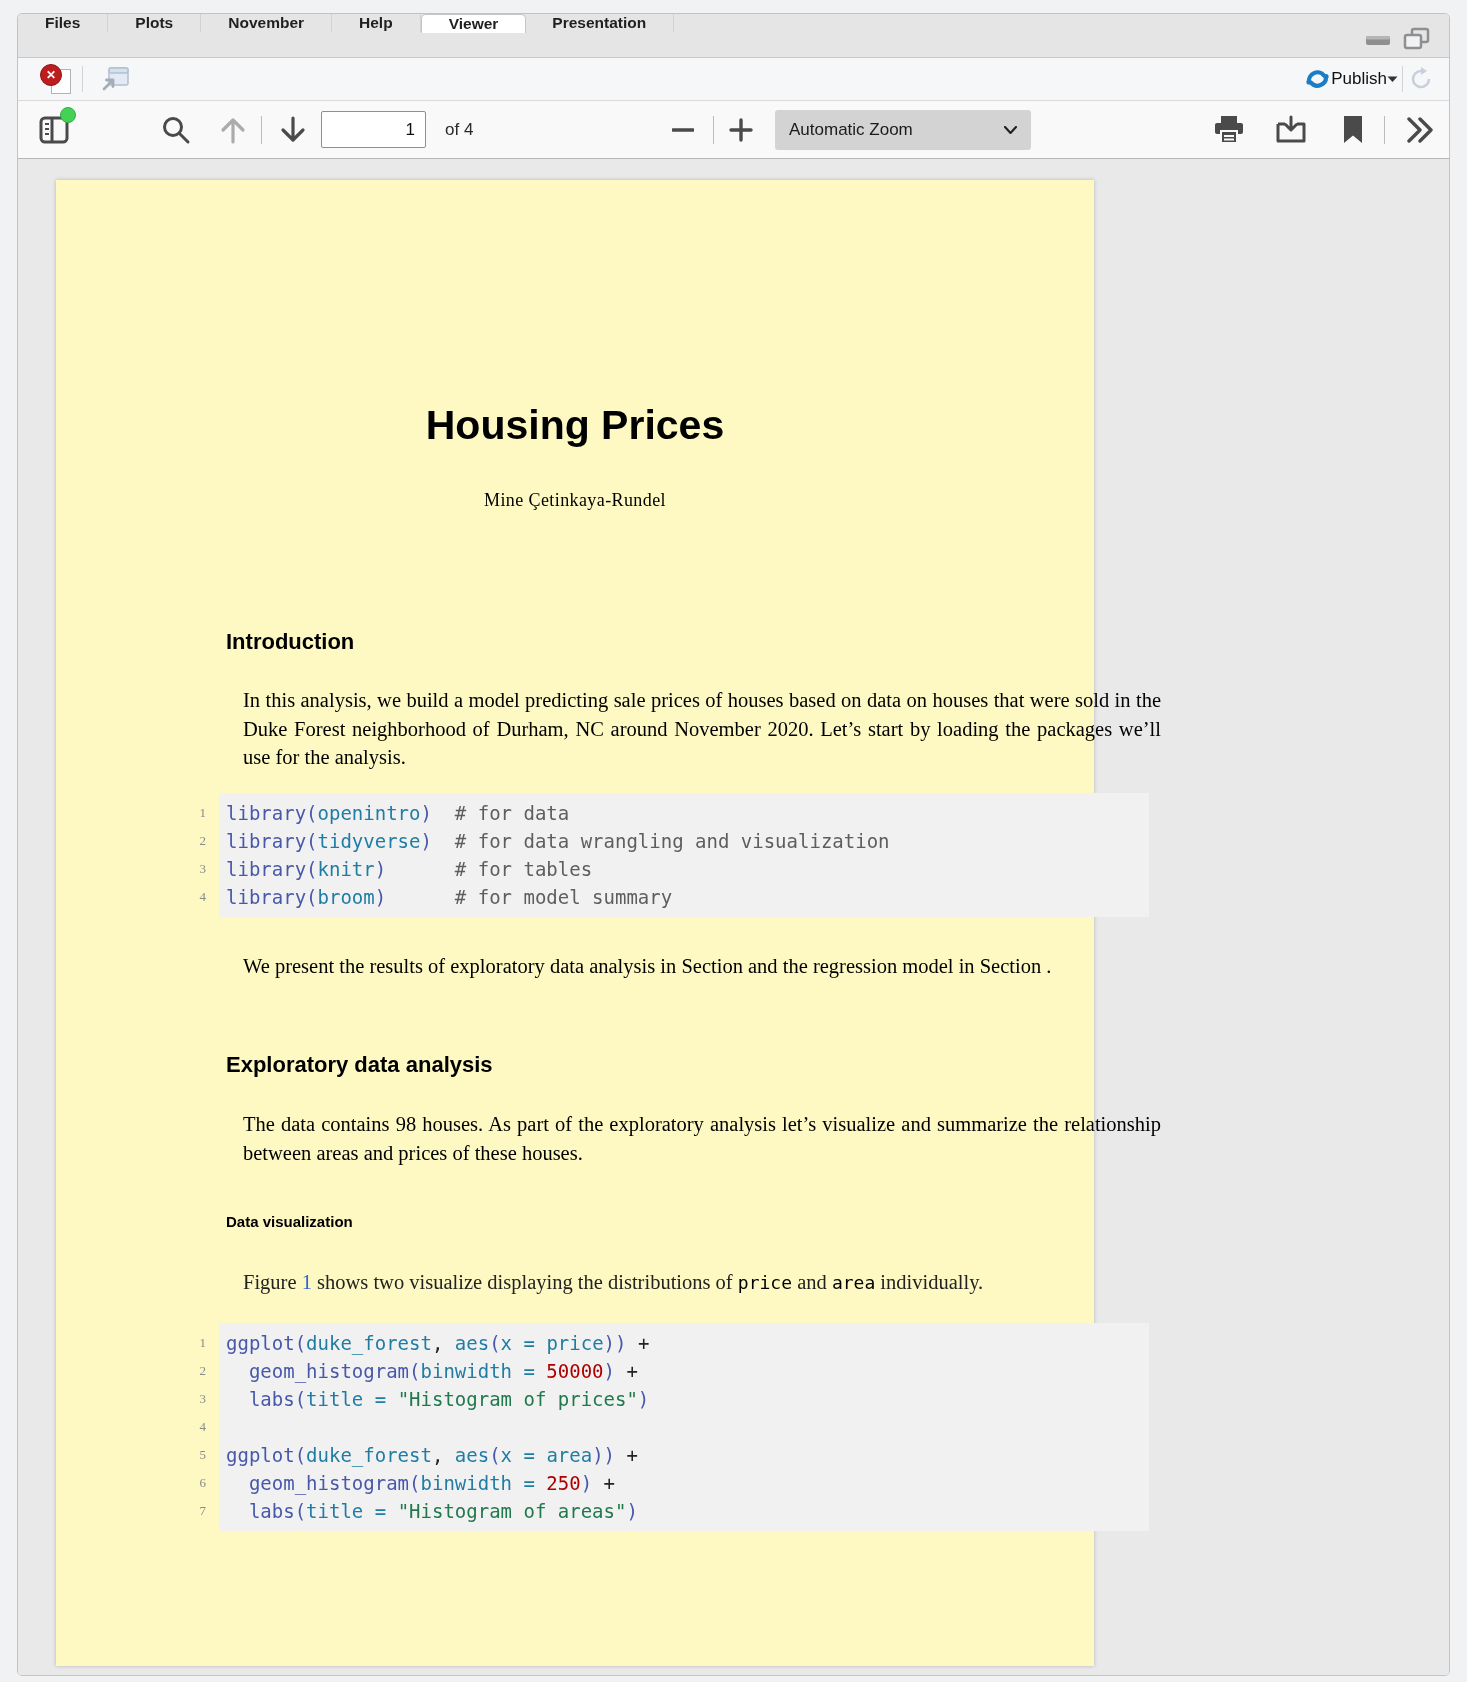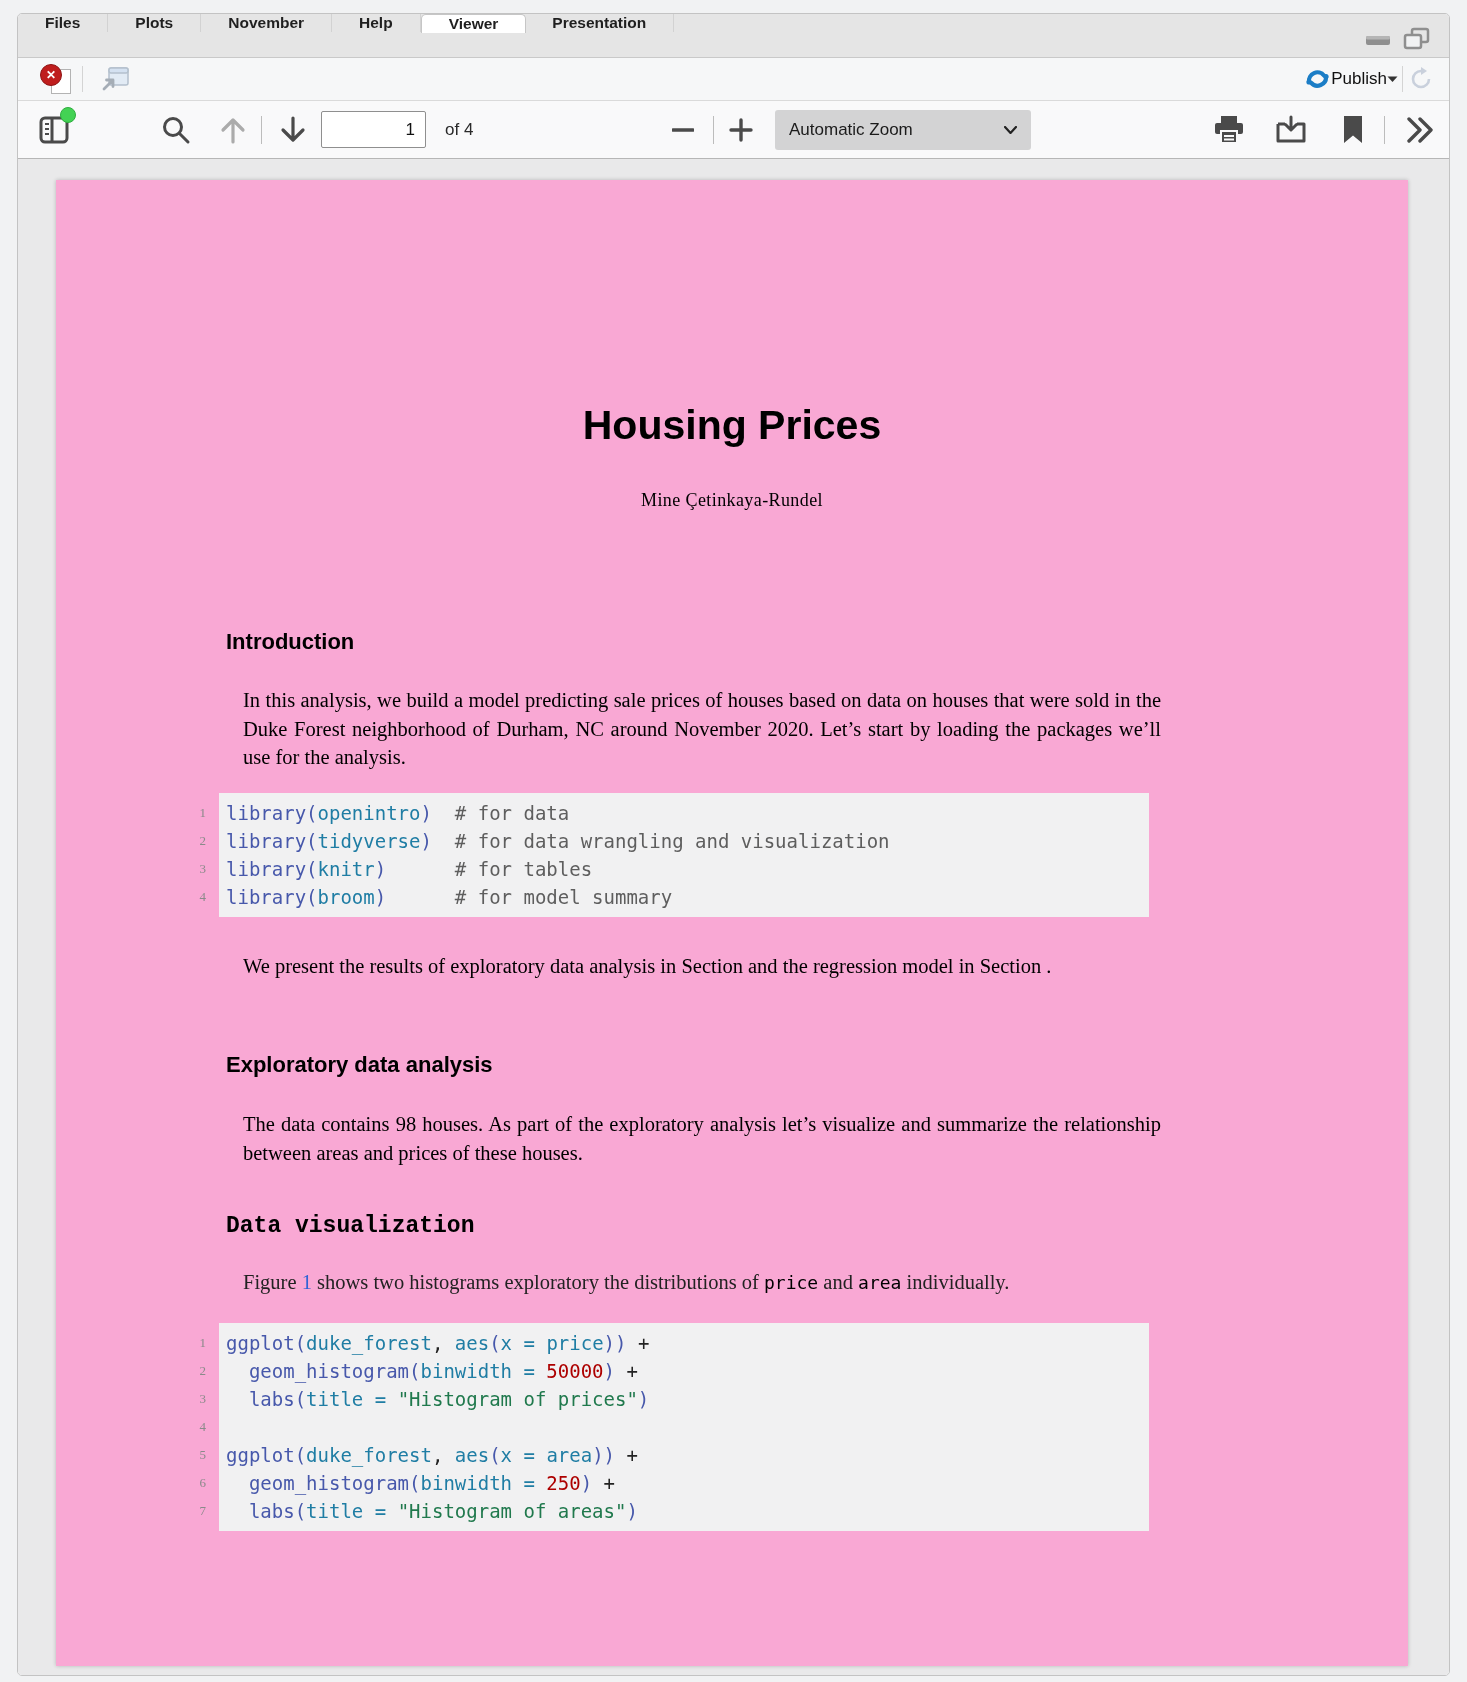--- a/index.html
+++ b/index.html
@@ -64,39 +64,39 @@
     border-radius:3px;display:flex;align-items:center;font-size:17px;color:#1b1b1b;
     padding:0 14px;box-sizing:border-box;cursor:default;
   }
   .zoom-dd .zlabel{flex:1;}
   .green-dot{position:absolute;left:42px;top:6px;width:14px;height:14px;border-radius:50%;background:#43d254;border:1px solid #2fae3f;z-index:3;}
   
   .viewer{
     position:relative;height:1520px;background:#e9e9ea;overflow:hidden;
   }
   .pdf-page{
-    position:absolute;left:38px;top:21px;width:1352px;height:1486px;background:#f9a8d4;
+    position:absolute;left:38px;top:21px;width:1038px;height:1486px;background:#fef9c3;
     box-shadow:0 0 4px rgba(0,0,0,.22);
   }
   
   .doc-title{
     position:absolute;left:0;top:222px;width:100%;text-align:center;
     font-family:"Liberation Sans",sans-serif;font-weight:700;font-size:41px;color:#000;
   }
   .doc-author{
     position:absolute;left:0;top:310px;width:100%;text-align:center;
     font-family:"Liberation Serif",serif;font-size:18px;color:#000;letter-spacing:.4px;
   }
   .h1{
     position:absolute;left:170px;font-family:"Liberation Sans",sans-serif;
     font-weight:700;font-size:22px;color:#000;
   }
   .h2{
-    position:absolute;left:170px;font-family:Liberation Mono, monospace;
-    font-weight:700;font-size:23px;color:#000;
+    position:absolute;left:170px;font-family:Liberation Sans, sans-serif;
+    font-weight:700;font-size:15px;color:#000;
   }
   .para{
     position:absolute;left:187px;width:918px;text-align:justify;
     font-family:"Liberation Serif",serif;font-size:20.5px;line-height:28.5px;color:#000;
   }
   .sg-link{color:#2f63d4;}
   .sg-code{font-family:"DejaVu Sans Mono",monospace;font-size:18px;}
   .codeblock{
     position:absolute;left:163px;width:930px;background:#f1f1f2;
     padding:6px 0 6px 7px;box-sizing:border-box;
@@ -283,21 +283,21 @@
           <div class="cline"><span class="cnum">4</span><span class="sg-fn">library</span><span class="sg-pn">(</span><span class="sg-id">broom</span><span class="sg-pn">)</span><span class="sg-tx">      </span><span class="sg-co"># for model summary</span></div>
         </div>
 
       <div class="para" style="top:772px">We present the results of exploratory data analysis in Section  and the regression model in Section .</div>
 
       <div class="h1" style="top:872px">Exploratory data analysis</div>
       <div class="para" style="top:930px">The data contains 98 houses. As part of the exploratory analysis let’s visualize and summarize the relationship between areas and prices of these houses.</div>
 
       <div class="h2" style="top:1033px">Data visualization</div>
 
-      <div class="para" style="top:1088px;text-align:left;" id="p-figure"><span class="sg-tx">Figure </span><span class="sg-link">1</span><span class="sg-tx"> shows two histograms exploratory the distributions of </span><span class="sg-code">price</span><span class="sg-tx"> and </span><span class="sg-code">area</span><span class="sg-tx"> individually.</span></div>
+      <div class="para" style="top:1088px;text-align:left;" id="p-figure"><span class="sg-tx">Figure </span><span class="sg-link">1</span><span class="sg-tx"> shows two visualize displaying the distributions of </span><span class="sg-code">price</span><span class="sg-tx"> and </span><span class="sg-code">area</span><span class="sg-tx"> individually.</span></div>
 
       <div class="codeblock" style="top:1143px">
           <div class="cline"><span class="cnum">1</span><span class="sg-fn">ggplot</span><span class="sg-pn">(</span><span class="sg-id">duke_forest</span><span class="sg-tx">, </span><span class="sg-id">aes</span><span class="sg-pn">(</span><span class="sg-id">x</span><span class="sg-op"> = </span><span class="sg-id">price</span><span class="sg-pn">))</span><span class="sg-tx"> +</span></div>
           <div class="cline"><span class="cnum">2</span><span class="sg-tx">  </span><span class="sg-fn">geom_histogram</span><span class="sg-pn">(</span><span class="sg-id">binwidth</span><span class="sg-op"> = </span><span class="sg-nu">50000</span><span class="sg-pn">)</span><span class="sg-tx"> +</span></div>
           <div class="cline"><span class="cnum">3</span><span class="sg-tx">  </span><span class="sg-fn">labs</span><span class="sg-pn">(</span><span class="sg-id">title</span><span class="sg-op"> = </span><span class="sg-st">"Histogram of prices"</span><span class="sg-pn">)</span></div>
           <div class="cline"><span class="cnum">4</span></div>
           <div class="cline"><span class="cnum">5</span><span class="sg-fn">ggplot</span><span class="sg-pn">(</span><span class="sg-id">duke_forest</span><span class="sg-tx">, </span><span class="sg-id">aes</span><span class="sg-pn">(</span><span class="sg-id">x</span><span class="sg-op"> = </span><span class="sg-id">area</span><span class="sg-pn">))</span><span class="sg-tx"> +</span></div>
           <div class="cline"><span class="cnum">6</span><span class="sg-tx">  </span><span class="sg-fn">geom_histogram</span><span class="sg-pn">(</span><span class="sg-id">binwidth</span><span class="sg-op"> = </span><span class="sg-nu">250</span><span class="sg-pn">)</span><span class="sg-tx"> +</span></div>
           <div class="cline"><span class="cnum">7</span><span class="sg-tx">  </span><span class="sg-fn">labs</span><span class="sg-pn">(</span><span class="sg-id">title</span><span class="sg-op"> = </span><span class="sg-st">"Histogram of areas"</span><span class="sg-pn">)</span></div>
         </div>

